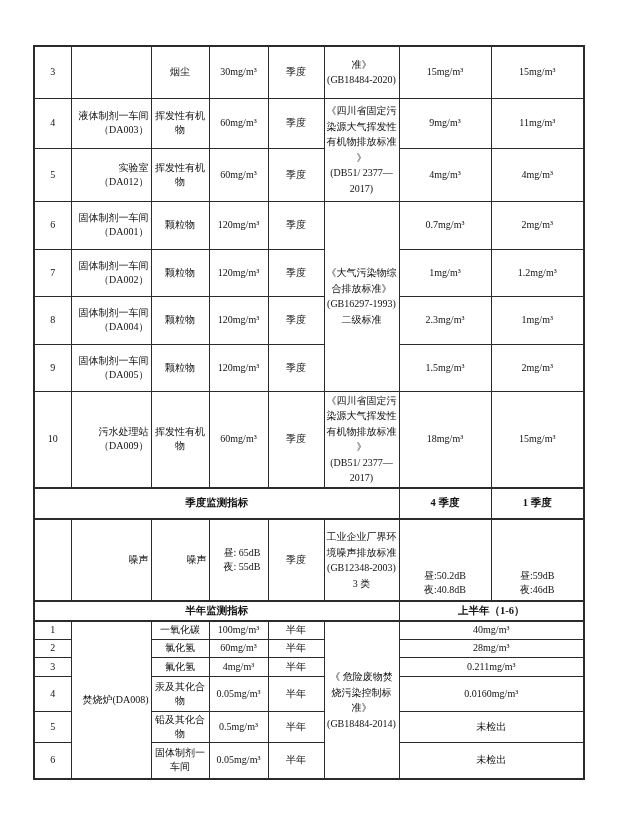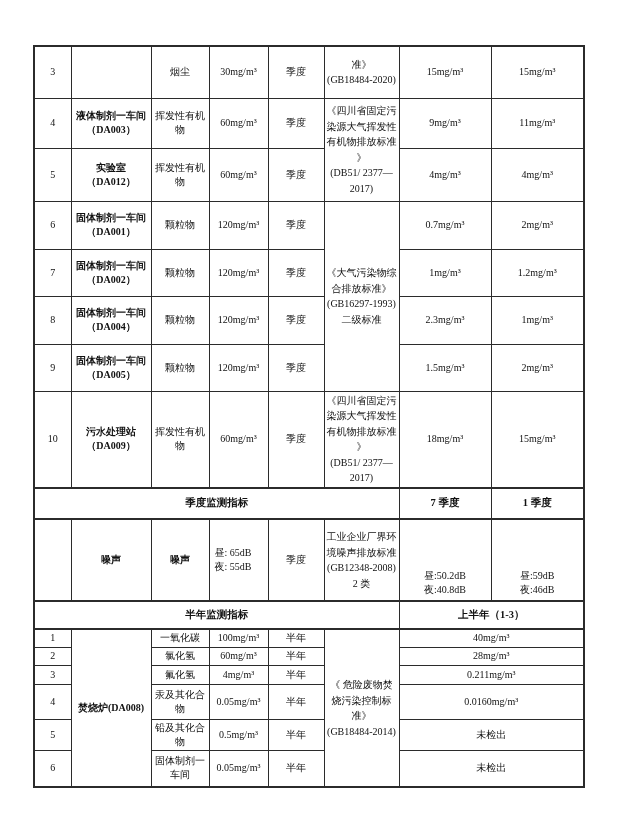--- a/index.html
+++ b/index.html
@@ -11,23 +11,23 @@
     border:2px solid #2b2b2b;
   }
   td {
     border:1px solid #2b2b2b;
     font-size:10px; line-height:1.4; color:#111;
     text-align:center; vertical-align:middle;
     padding:1px 2px;
     white-space:pre-line;
     overflow:hidden;
   }
-  td.bold { font-weight:bold; }
+  td.bold { font-weight:normal;text-align:right; }
   td.std { font-size:10px; line-height:1.55; }
-  td.limit-left { text-align:left; padding-left:5px; }
+  td.limit-left { text-align:left; padding-left:14px; }
   td.vbottom { vertical-align:bottom; padding-bottom:3px;margin-top:29px; }
   tr.sec-hdr td { font-weight:bold; font-size:10.5px; border-top:2px solid #2b2b2b; border-bottom:2px solid #2b2b2b; }
   td.num { font-size:10px; }
 </style>
 </head>
 <body>
 
 <div class="page">
   <table class="monitor">
     <colgroup>
@@ -128,42 +128,42 @@
       <td>60mg/m³</td>
       <td>季度</td>
       <td class="std">《四川省固定污染源大气挥发性有机物排放标准 》
 (DB51/ 2377—2017)</td>
       <td>18mg/m³</td>
       <td>15mg/m³</td>
     </tr>
 
     <tr class="sec-hdr" style="height:31px">
       <td colspan="6">季度监测指标</td>
-      <td>7 季度</td>
+      <td>4 季度</td>
       <td>1 季度</td>
     </tr>
 
     <tr style="height:82px">
       <td></td>
       <td class="bold">噪声</td>
       <td class="bold">噪声</td>
       <td class="limit-left">昼: 65dB
 夜: 55dB</td>
       <td>季度</td>
       <td class="std">工业企业厂界环境噪声排放标准
-(GB12348-2008) 2 类</td>
+(GB12348-2003) 3 类</td>
       <td class="vbottom">昼:50.2dB
 夜:40.8dB</td>
       <td class="vbottom">昼:59dB
 夜:46dB</td>
     </tr>
 
-    <tr class="sec-hdr" style="height:28px">
+    <tr class="sec-hdr" style="height:20px">
       <td colspan="6">半年监测指标</td>
-      <td colspan="2">上半年（1-3）</td>
+      <td colspan="2">上半年（1-6）</td>
     </tr>
 
     <tr style="height:18px">
       <td class="num">1</td>
       <td class="bold" rowspan="6">焚烧炉(DA008)</td>
       <td>一氧化碳</td>
       <td>100mg/m³</td>
       <td>半年</td>
       <td class="std" rowspan="6">《 危险废物焚烧污染控制标准》
 (GB18484-2014)</td>

